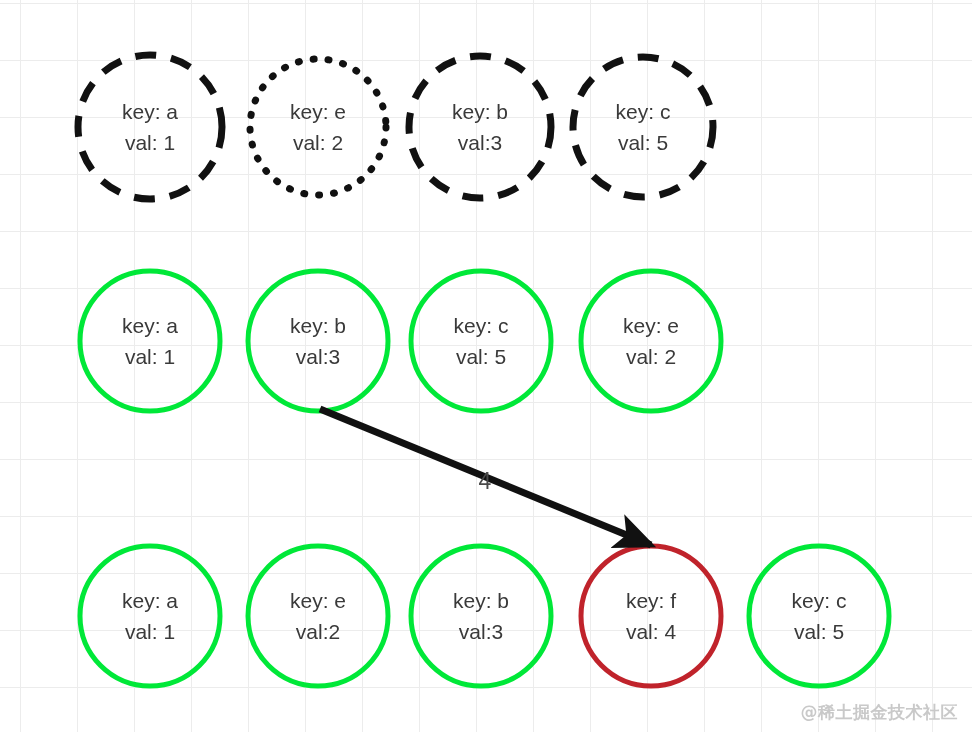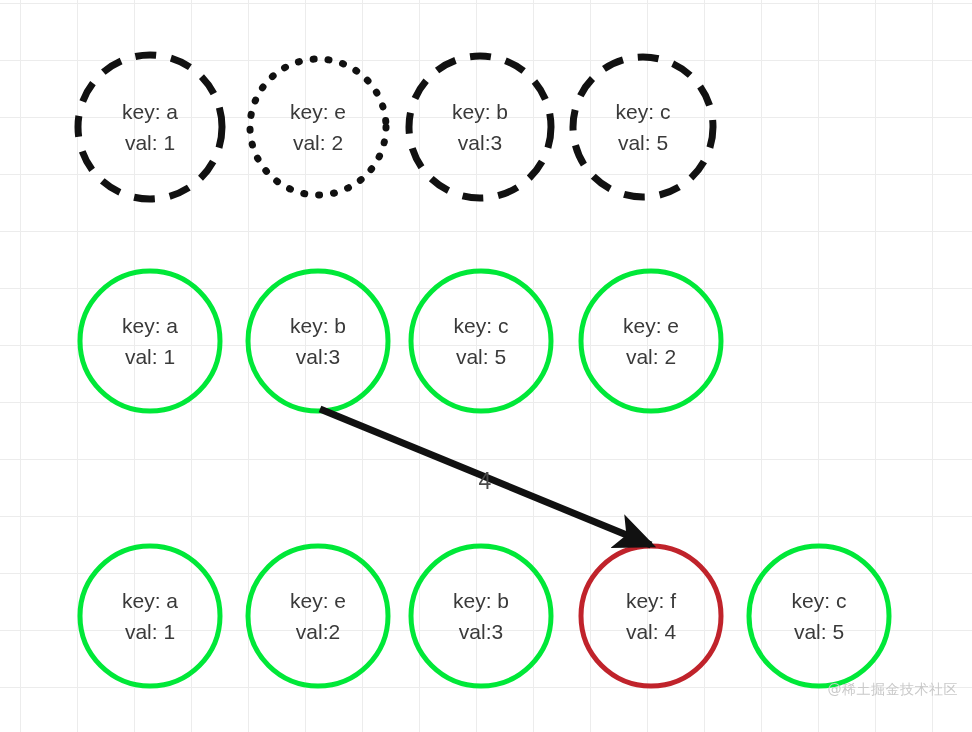--- a/index.html
+++ b/index.html
@@ -38,26 +38,27 @@
   .edge-label {
     font-family: "Liberation Sans", sans-serif;
     font-size: 23px;
     fill: #4a4a4a;
     text-anchor: middle;
     dominant-baseline: middle;
   }
   .watermark-text {
     position: absolute;
     right: 14px;
-    bottom: 33px;
+    bottom: 8px;
     font-family: "DejaVu Sans", sans-serif;
-    font-size: 14px;
+    font-size: 17px;
     color: #c9c9c9;
     letter-spacing: 0.5px;
     user-select: none;
+    font-weight: bold;
   }
 </style>
 </head>
 <body>
 
 <div id="canvas">
 
   <svg class="diagram-svg" viewBox="0 0 972 732">
     <defs>
       <marker id="arrowhead" markerWidth="6" markerHeight="6" refX="5.2" refY="3" orient="auto" markerUnits="strokeWidth">

